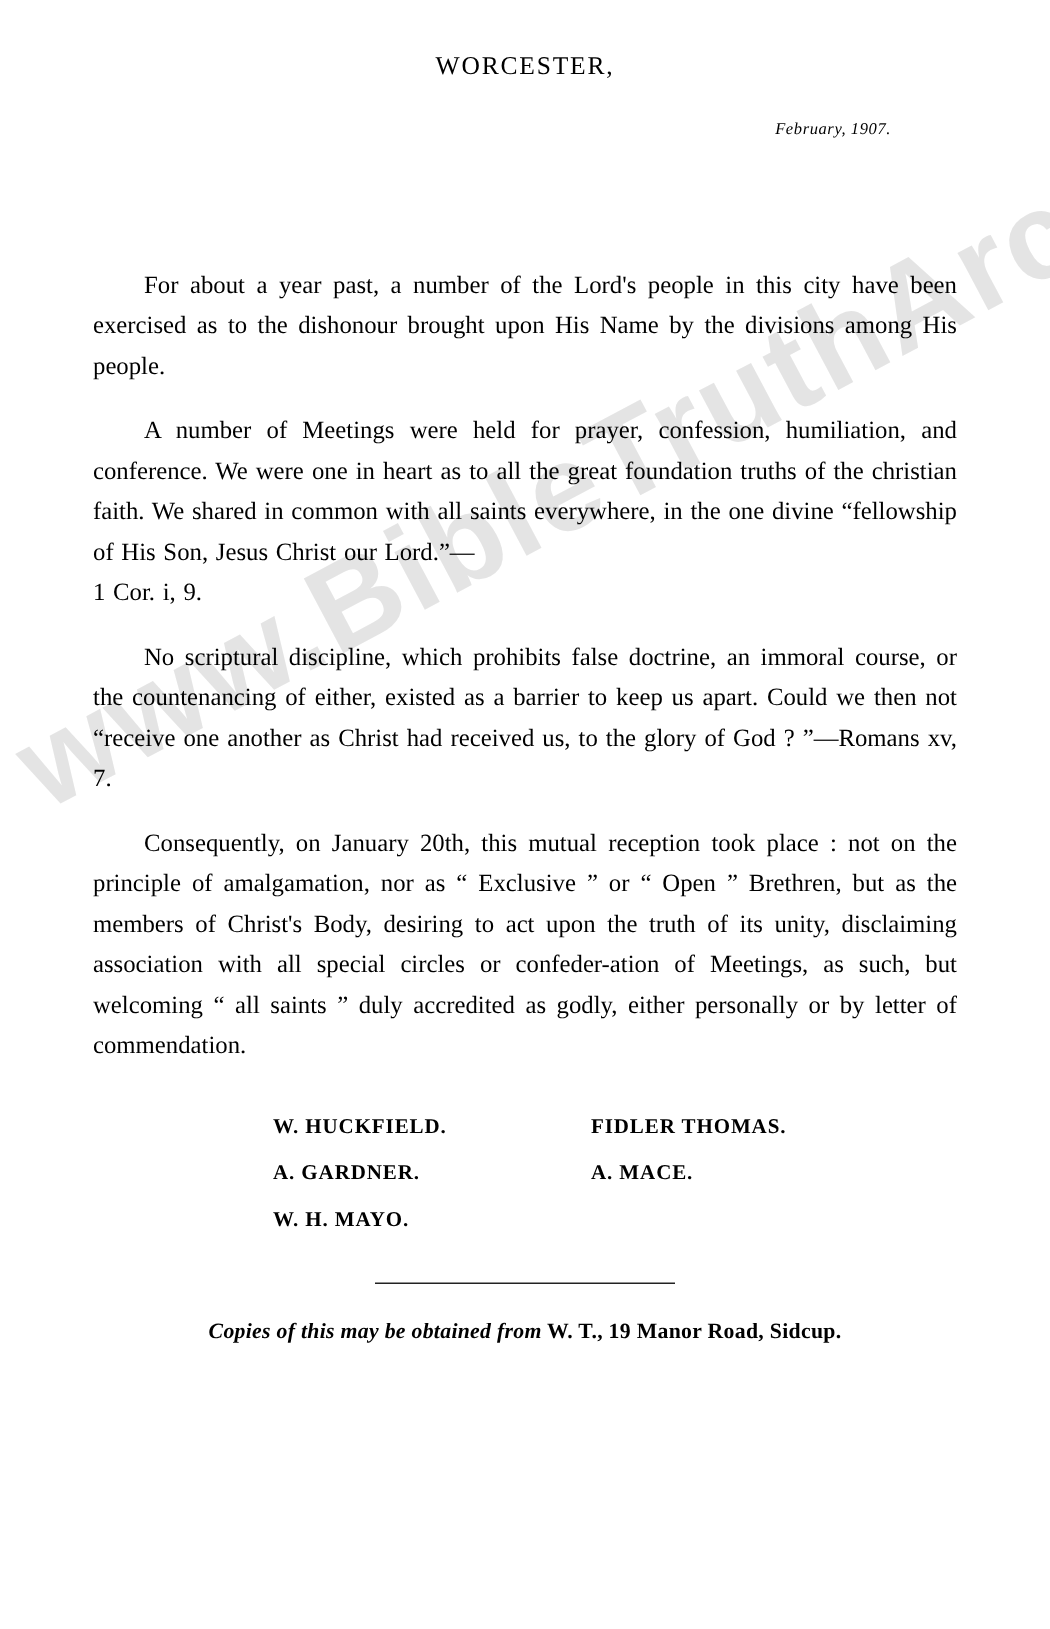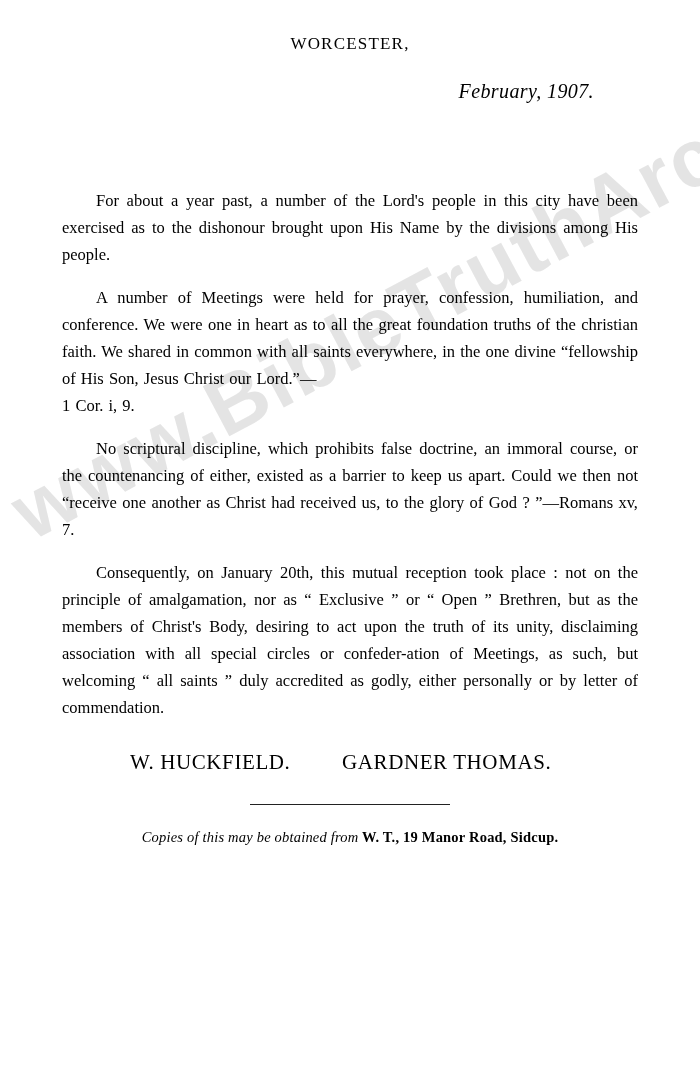--- a/index.html
+++ b/index.html
@@ -53,21 +53,21 @@
   .place-line {
     text-align: center;
     font-size: 17px;
     letter-spacing: 1.2px;
     margin-top: 6px;
     margin-bottom: 0;
   }
   .date-line {
     text-align: right;
     font-style: italic;
-    font-size: 20px;
+    font-size: 11px;
     margin-top: 26px;
     padding-right: 44px;
     letter-spacing: 0.4px;
   }
 
   .body-block {
     margin-top: 84px;
   }
 
   p.para {
@@ -78,23 +78,24 @@
     text-indent: 34px;
     word-spacing: 1px;
   }
   p.para.tight {
     margin-bottom: 16px;
   }
   .it { }
 
   .signatures {
     margin-top: 26px;
-    margin-left: 68px;
-    font-size: 21px;
+    margin-left: 120px;
+    font-size: 14px;
     letter-spacing: 0.6px;
+    font-weight: bold;
   }
   .sig-row {
     display: flex;
     line-height: 31px;
   }
   .sig-col-a { width: 212px; }
   .sig-col-b { width: 220px; }
 
   .rule-wrap {
     margin-top: 26px;
@@ -107,21 +108,21 @@
     background: #222;
   }
 
   .footer {
     margin-top: 24px;
     text-align: center;
     font-size: 14.5px;
     font-weight: bold;
     letter-spacing: 0.2px;
   }
-  .footer .it-f { font-style: italic; font-weight: normal; }
+  .footer .it-f { font-style: italic; font-weight: bold; }
 </style>
 </head>
 <body>
 
 <div id="watermark">
   <div class="wm-text">www.BibleTruthArchive.org</div>
 </div>
 
 <div id="page">
 
@@ -144,23 +145,28 @@
       <span>No scriptural discipline, which prohibits false doctrine, an immoral course, or the countenancing of either, existed as a barrier to keep us apart.   Could we then not “receive one another as Christ had received us, to the glory of God ? ”—</span><span class="it">Romans</span><span> xv, 7.</span>
     </p>
 
     <p class="para">Consequently, on January 20th, this mutual reception took place : not on the principle of amalgamation, nor as “ Exclusive ” or “ Open ” Brethren, but as the members of Christ's Body, desiring to act upon the truth of its unity, disclaiming association with all special circles or confeder-ation of Meetings, as such, but welcoming “ all saints ” duly accredited as godly, either personally or by letter of commendation.</p>
 
   </div>
 
   <div class="signatures">
     <div class="sig-row">
       <div class="sig-col-a">W. HUCKFIELD.</div>
-      <div class="sig-col-b">GARDNER THOMAS.</div>
+      <div class="sig-col-b">FIDLER THOMAS.</div>
     </div>
     <div class="sig-row">
+      <div class="sig-col-a">A. GARDNER.</div>
+      <div class="sig-col-b">A. MACE.</div>
+    </div>
+    <div class="sig-row">
+      <div class="sig-col-b">W. H. MAYO.</div>
     </div>
   </div>
 
   <div class="rule-wrap">
     <div class="rule"></div>
   </div>
 
   <div class="footer">
     <span class="it-f">Copies of this may be obtained from</span>
     <span>W. T., 19 Manor Road, Sidcup.</span>

